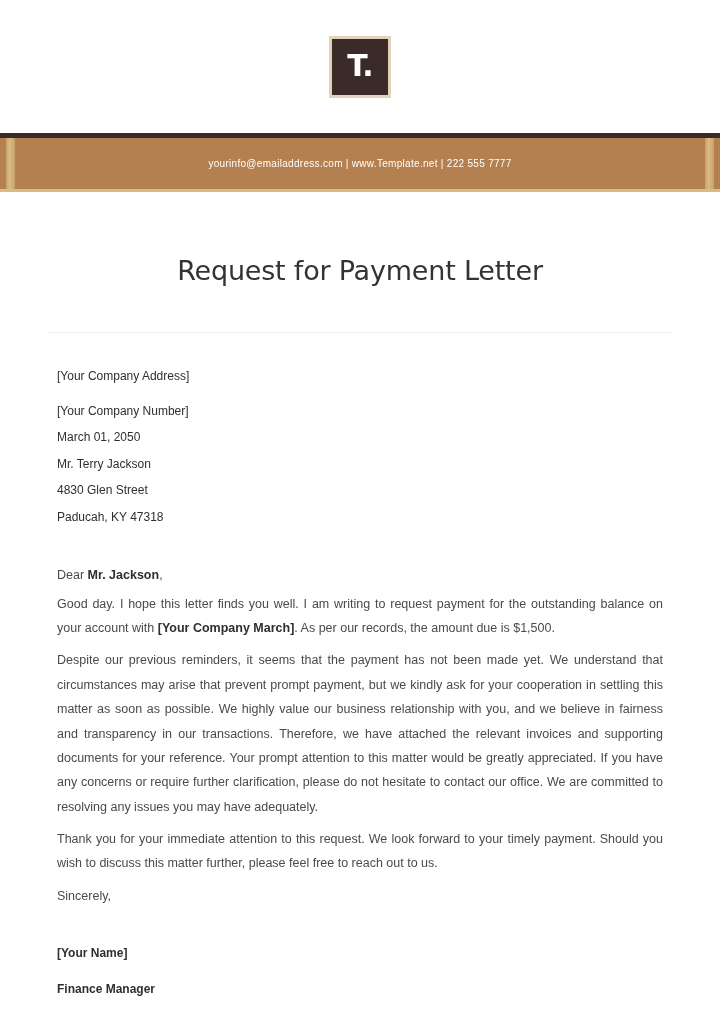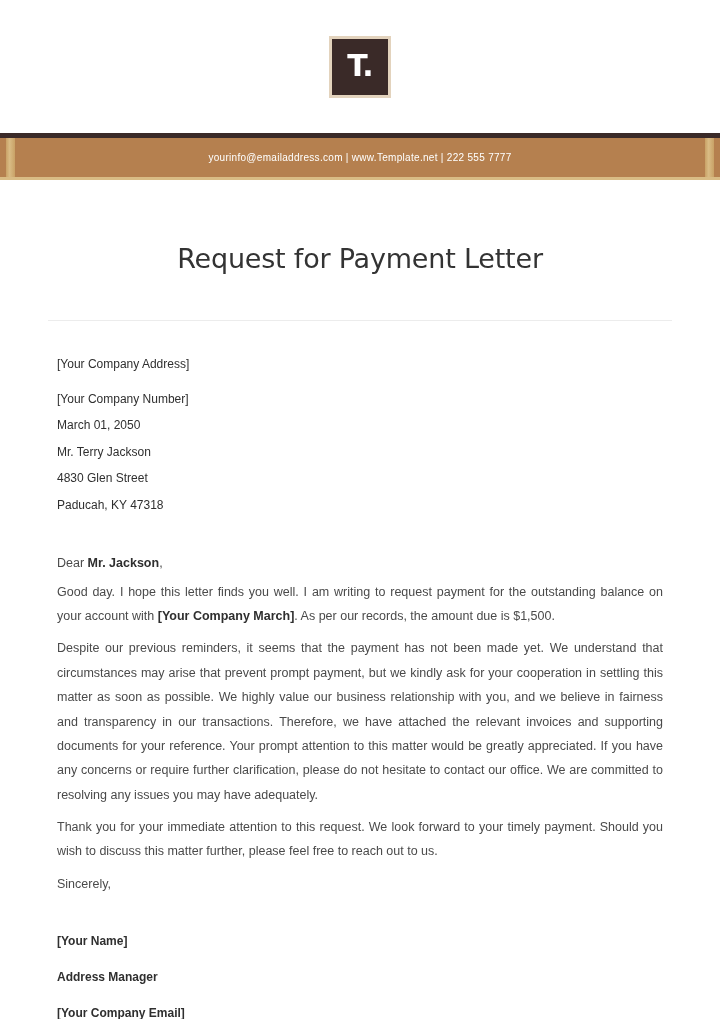--- a/index.html
+++ b/index.html
@@ -46,21 +46,21 @@
     top: -1px;
   }
 
   
   .header-band {
     position: relative;
     width: 100%;
     background: #b5804f;
     border-top: 5px solid #3a2a28;
     box-sizing: border-box;
-    height: 44px;
+    height: 56px;
   }
   .band-inner {
     position: absolute;
     left: 0;
     right: 0;
     top: 0;
     bottom: 0;
     display: flex;
     align-items: center;
     justify-content: center;
@@ -194,18 +194,18 @@
     <p class="para"><span>Good day. I hope this letter finds you well. I am writing to request payment for the outstanding balance on your account with </span><b>[Your Company March]</b><span>. As per our records, the amount due is $1,500.</span></p>
 
     <p class="para">Despite our previous reminders, it seems that the payment has not been made yet. We understand that circumstances may arise that prevent prompt payment, but we kindly ask for your cooperation in settling this matter as soon as possible. We highly value our business relationship with you, and we believe in fairness and transparency in our transactions. Therefore, we have attached the relevant invoices and supporting documents for your reference. Your prompt attention to this matter would be greatly appreciated. If you have any concerns or require further clarification, please do not hesitate to contact our office. We are committed to resolving any issues you may have adequately.</p>
 
     <p class="para">Thank you for your immediate attention to this request. We look forward to your timely payment. Should you wish to discuss this matter further, please feel free to reach out to us.</p>
 
     <p class="para last-line">Sincerely,</p>
 
     <div class="sign-block">
       <div class="sign-line">[Your Name]</div>
-      <div class="sign-line">Address Manager</div>
+      <div class="sign-line">Finance Manager</div>
       <div class="sign-line">[Your Company Email]</div>
     </div>
 
   </div>
 </div>
 
 </body></html>

